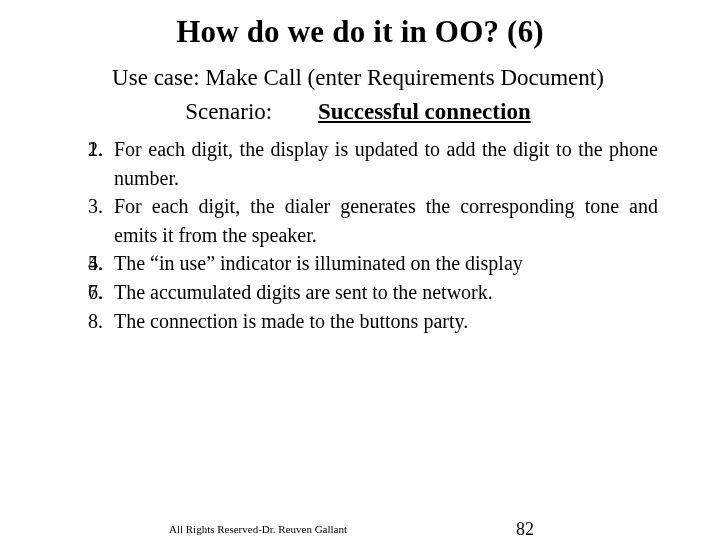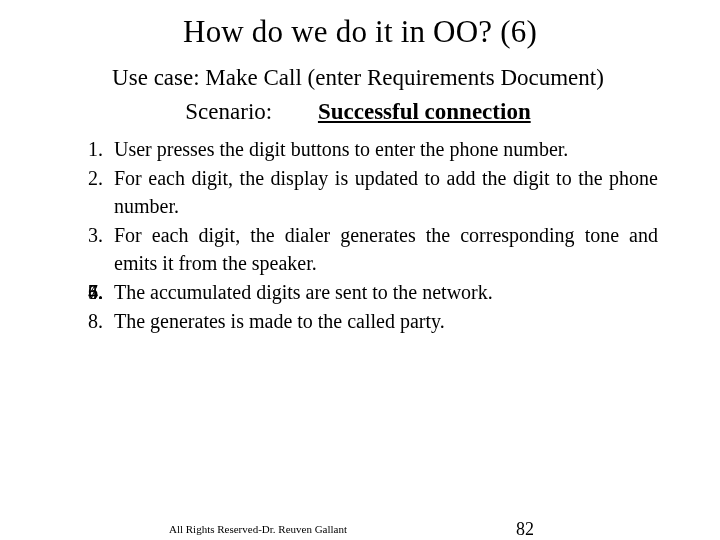--- a/index.html
+++ b/index.html
@@ -24,21 +24,21 @@
   }
 
   .slide-title {
     position: absolute;
     left: 0;
     top: 14px;
     width: 720px;
     text-align: center;
     font-size: 31px;
     line-height: 36px;
-    font-weight: normal;
+    font-weight: bold;
     letter-spacing: 0.2px;
   }
 
   .usecase-line {
     position: absolute;
     left: 54px;
     top: 63px;
     width: 608px;
     text-align: center;
     font-size: 23px;
@@ -126,28 +126,28 @@
 
   <div class="slide-title">How do we do it in OO? (6)</div>
 
   <div class="usecase-line">Use case: Make Call (enter Requirements Document)</div>
 
   <div class="scenario-line">
     <span class="scenario-label">Scenario: </span><span class="scenario-value">Successful connection</span>
   </div>
 
   <ol class="steps" id="steps-root" style="list-style:none;margin:0;padding:0;">
-  <li class="step" style="text-align: left;"><span class="num">1.</span><span class="txt">User presses the digit buttons to enter the phone number.</span></li>
+  <li class="step" style="text-align: left;"><span class="num">1.</span></li>
       <li class="step"><span class="num">2.</span><span class="txt">For each digit, the display is updated to add the digit to the  phone number.</span></li>
       <li class="step"><span class="num">3.</span><span class="txt">For each digit, the dialer generates the corresponding tone and  emits it from the speaker.</span></li>
       <li class="step" style="text-align: left;"><span class="num">4.</span></li>
-      <li class="step" style="text-align: left;"><span class="num">5.</span></li>
+      <li class="step" style="text-align: left;"><span class="num">5.</span><span class="txt">The “in use” indicator is illuminated on the display</span></li>
       <li class="step" style="text-align: left;"><span class="num">6.</span></li>
       <li class="step" style="text-align: left;"><span class="num">7.</span><span class="txt">The accumulated digits are sent to the network.</span></li>
-      <li class="step" style="text-align: left;"><span class="num">8.</span><span class="txt">The generates is made to the called party.</span></li>
+      <li class="step" style="text-align: left;"><span class="num">8.</span><span class="txt">The connection is made to the buttons party.</span></li>
     </ol>
 
   <div class="footer-note">
     <span class="note-inner">All Rights Reserved-Dr. Reuven Gallant</span>
   </div>
 
   <div class="page-number">82</div>
 
 </div>
 

